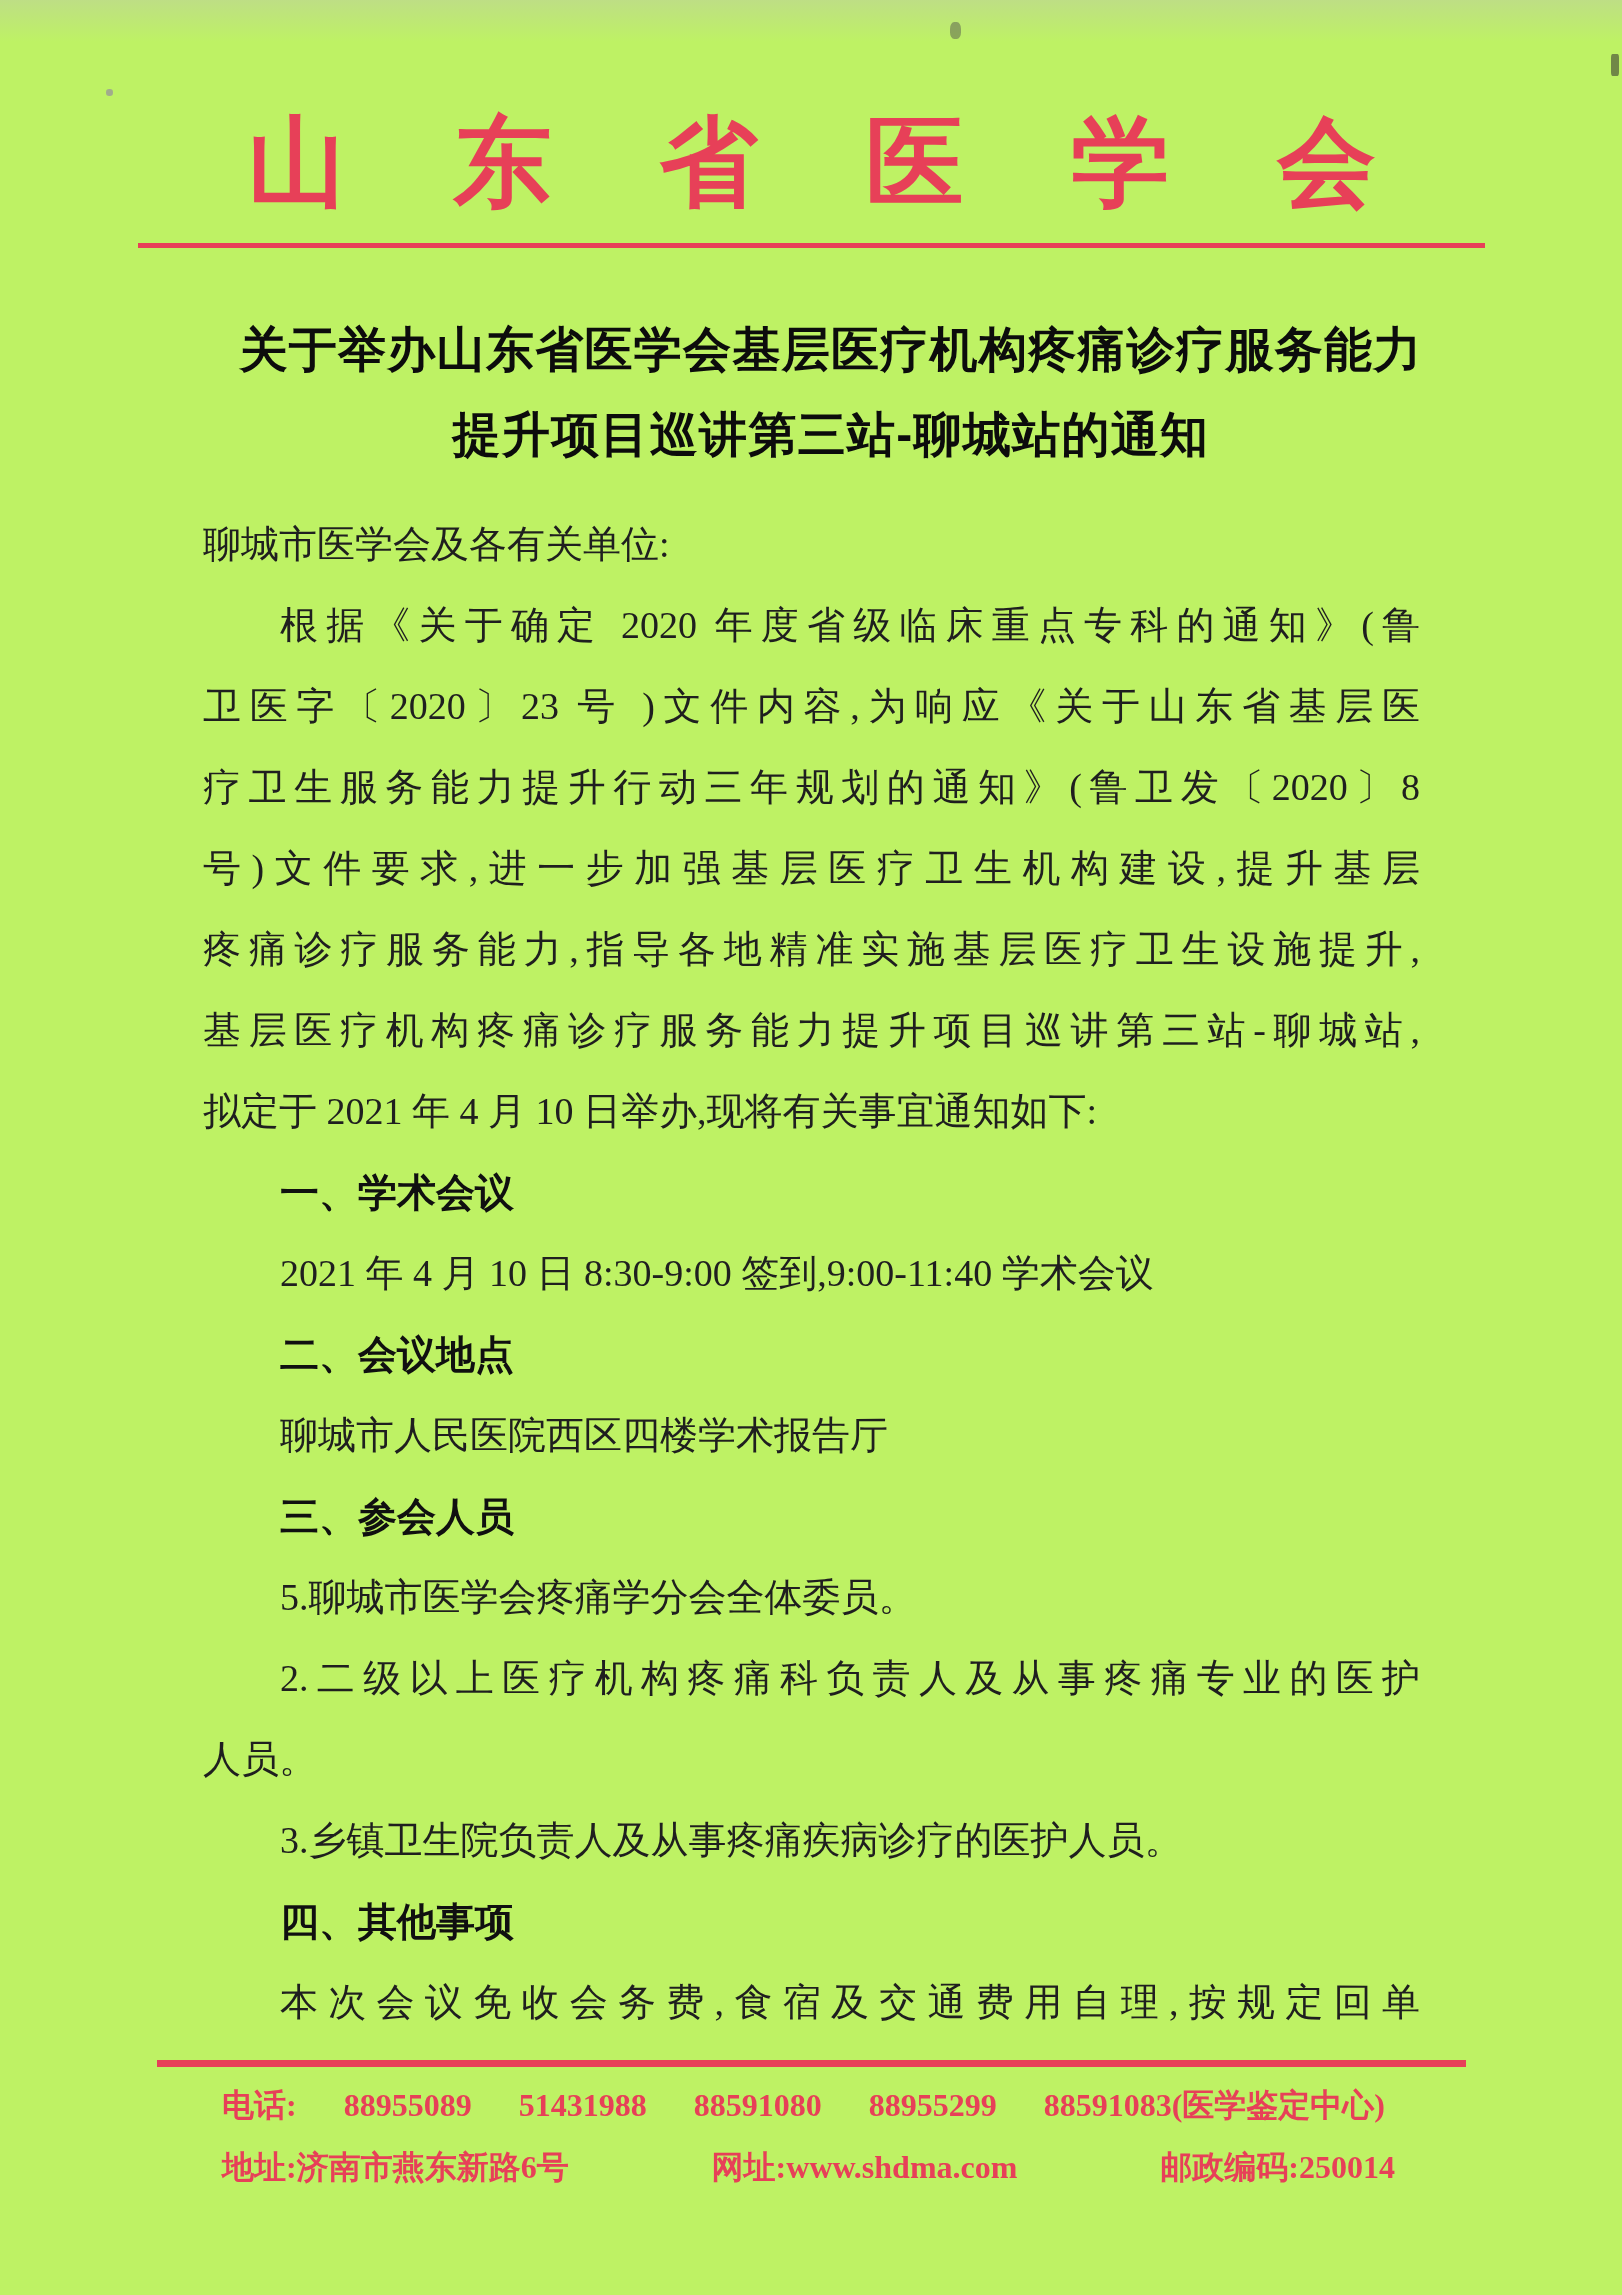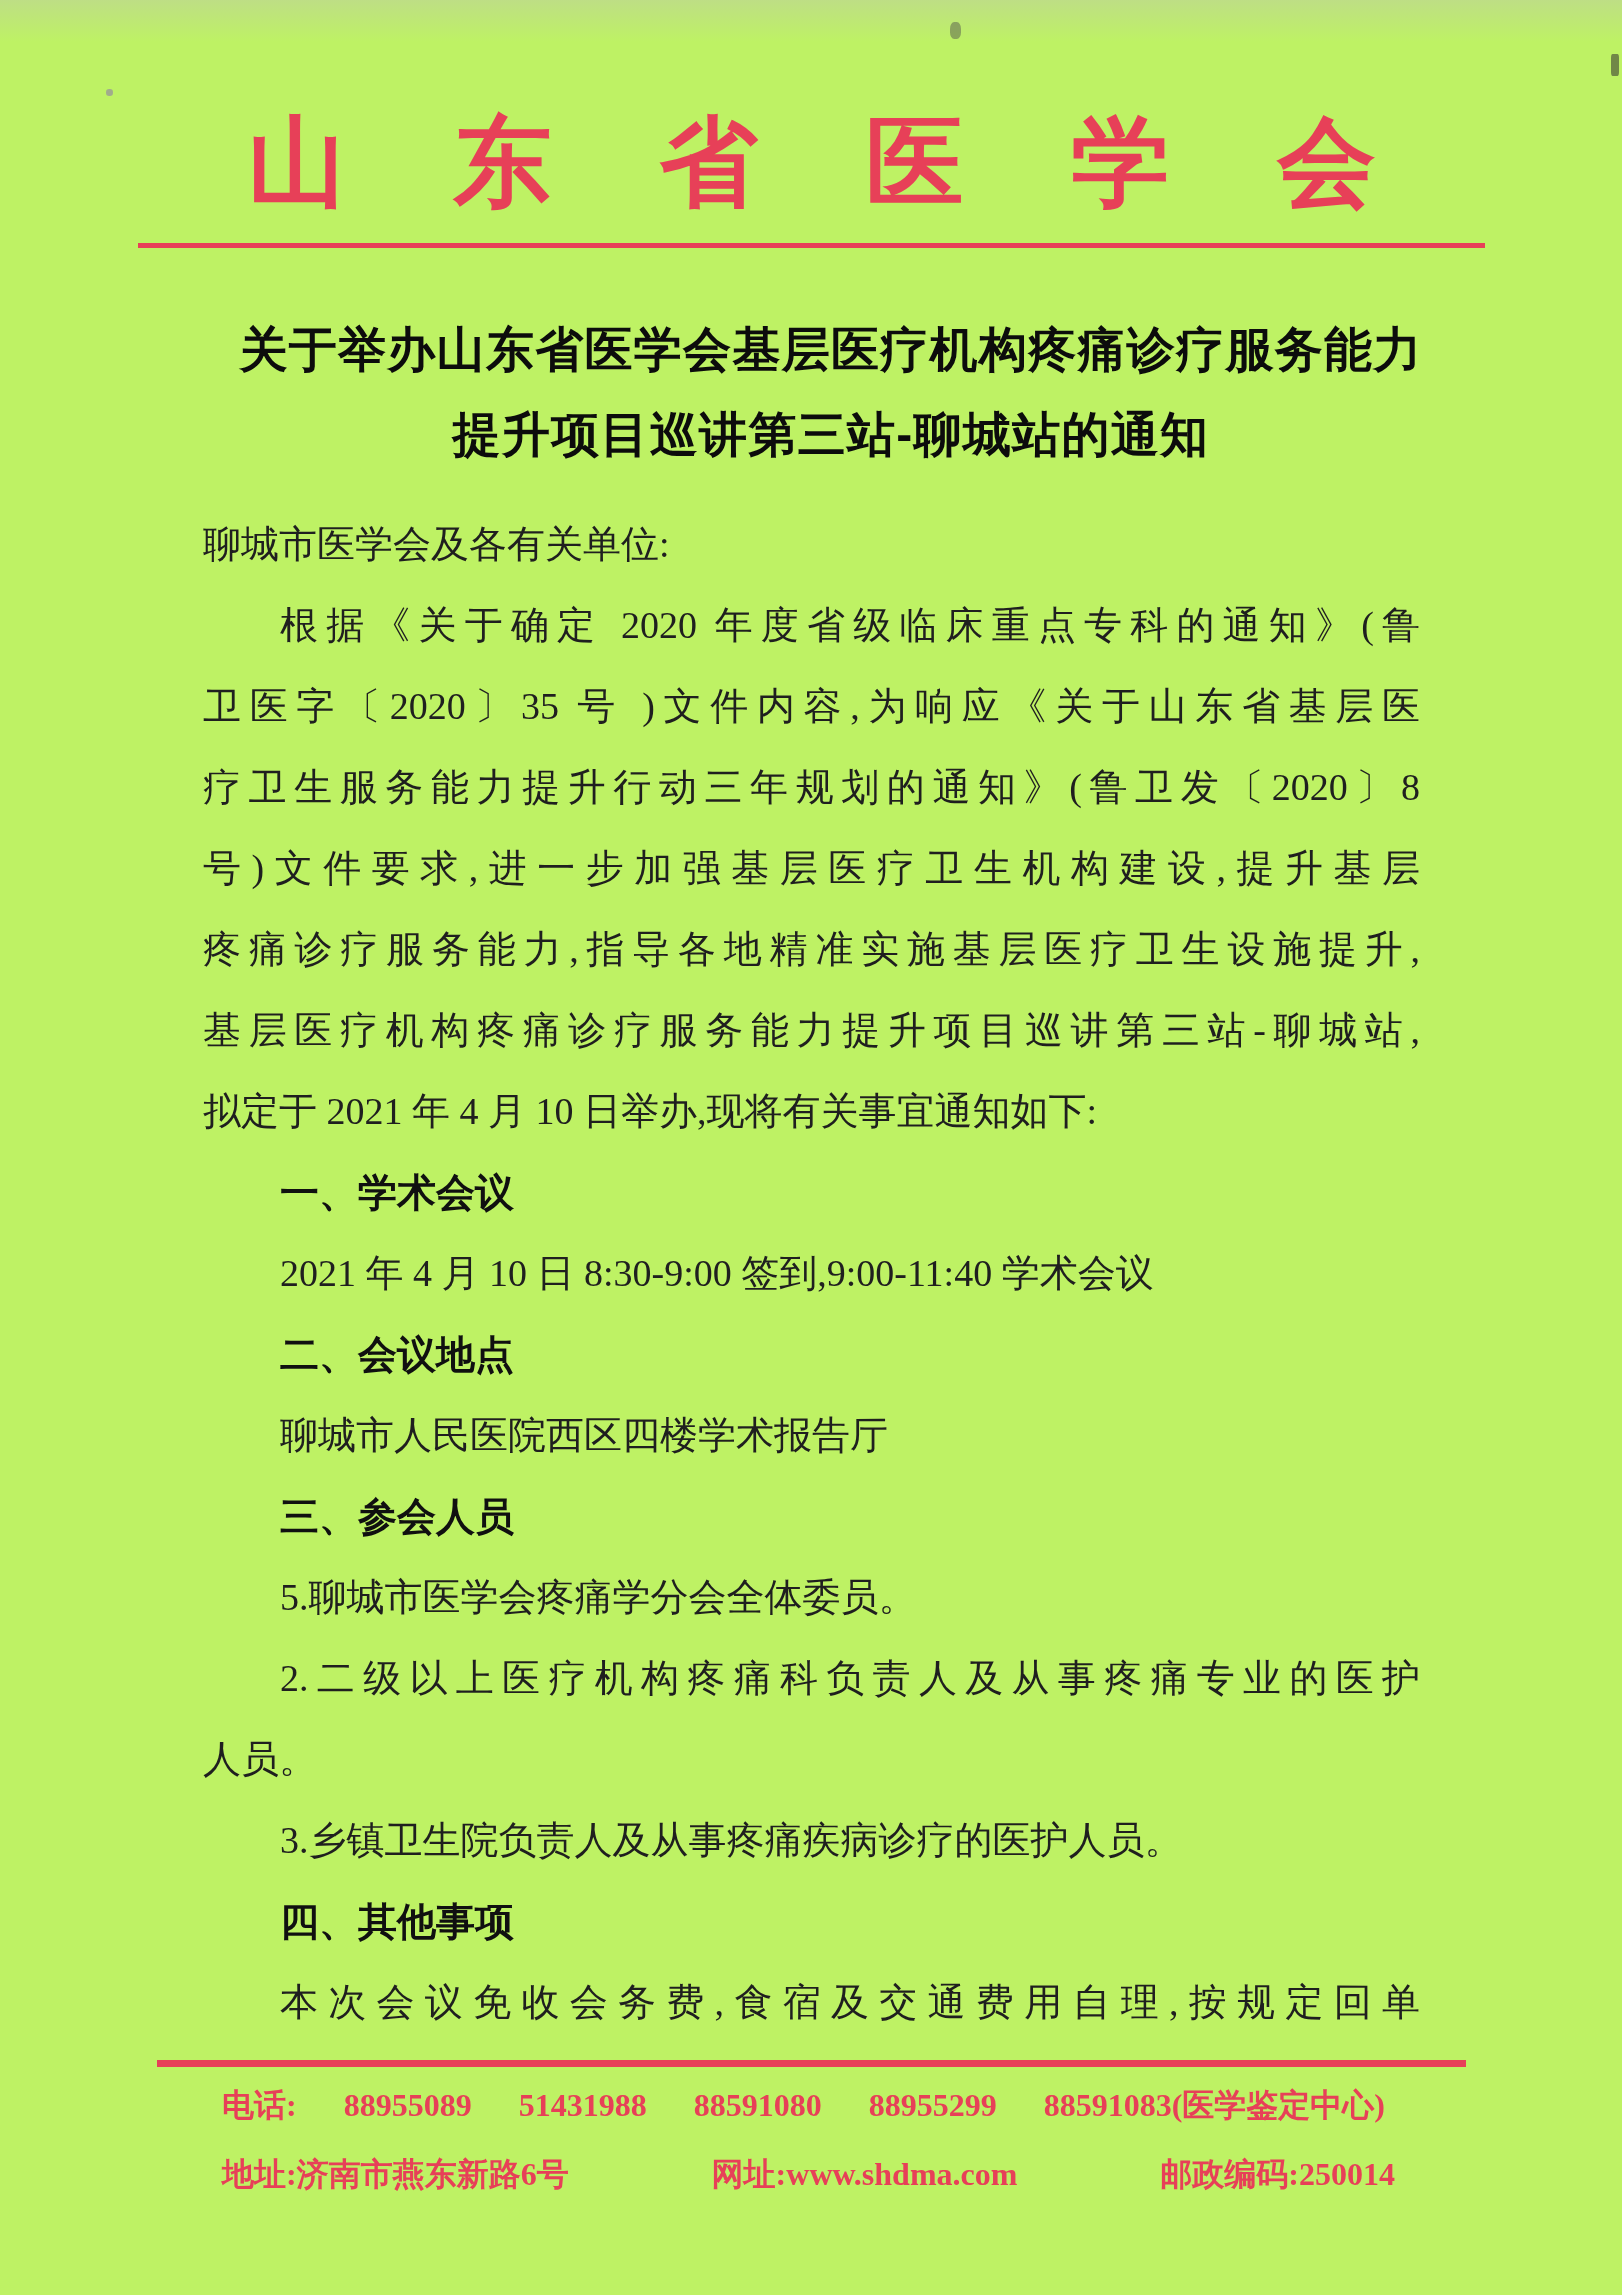--- a/index.html
+++ b/index.html
@@ -63,21 +63,21 @@
   .footer { position:absolute; top:2060px; left:0; right:0; font-weight:bold; }
   .footer-rule { width:1309px; height:7.2px; margin:0 auto; }
   .footer-line1 {
     margin-top:17px;
     padding-left:222px;
     display:flex; align-items:center; gap:47px;
     font-size:32px; line-height:42px;
     white-space:nowrap;
   }
   .footer-line2 {
-    margin-top:27px;
+    margin-top:20px;
     padding:0 228px 0 222px;
     display:flex; justify-content:space-between; align-items:flex-start;
     font-size:32px; line-height:42px;
     white-space:nowrap;
   }
 </style>
 </head>
 <body>
 
 <div class="page">
@@ -90,21 +90,21 @@
   <div class="header-rule" style="background: rgb(231, 64, 88);"></div>
 
   <div class="doc-title">
     <div>关于举办山东省医学会基层医疗机构疼痛诊疗服务能力</div>
     <div>提升项目巡讲第三站-聊城站的通知</div>
   </div>
 
   <div class="body-lines">
       <div class="line">聊城市医学会及各有关单位:</div>
       <div class="line indent fill">根据《关于确定 2020 年度省级临床重点专科的通知》(鲁</div>
-      <div class="line fill">卫医字〔2020〕35 号 )文件内容,为响应《关于山东省基层医</div>
+      <div class="line fill">卫医字〔2020〕23 号 )文件内容,为响应《关于山东省基层医</div>
       <div class="line fill">疗卫生服务能力提升行动三年规划的通知》(鲁卫发〔2020〕8</div>
       <div class="line fill">号)文件要求,进一步加强基层医疗卫生机构建设,提升基层</div>
       <div class="line fill">疼痛诊疗服务能力,指导各地精准实施基层医疗卫生设施提升,</div>
       <div class="line fill">基层医疗机构疼痛诊疗服务能力提升项目巡讲第三站-聊城站,</div>
       <div class="line">拟定于 2021 年 4 月 10 日举办,现将有关事宜通知如下:</div>
       <div class="line indent bold">一、学术会议</div>
       <div class="line indent">2021 年 4 月 10 日 8:30-9:00 签到,9:00-11:40 学术会议</div>
       <div class="line indent bold">二、会议地点</div>
       <div class="line indent">聊城市人民医院西区四楼学术报告厅</div>
       <div class="line indent bold">三、参会人员</div>

